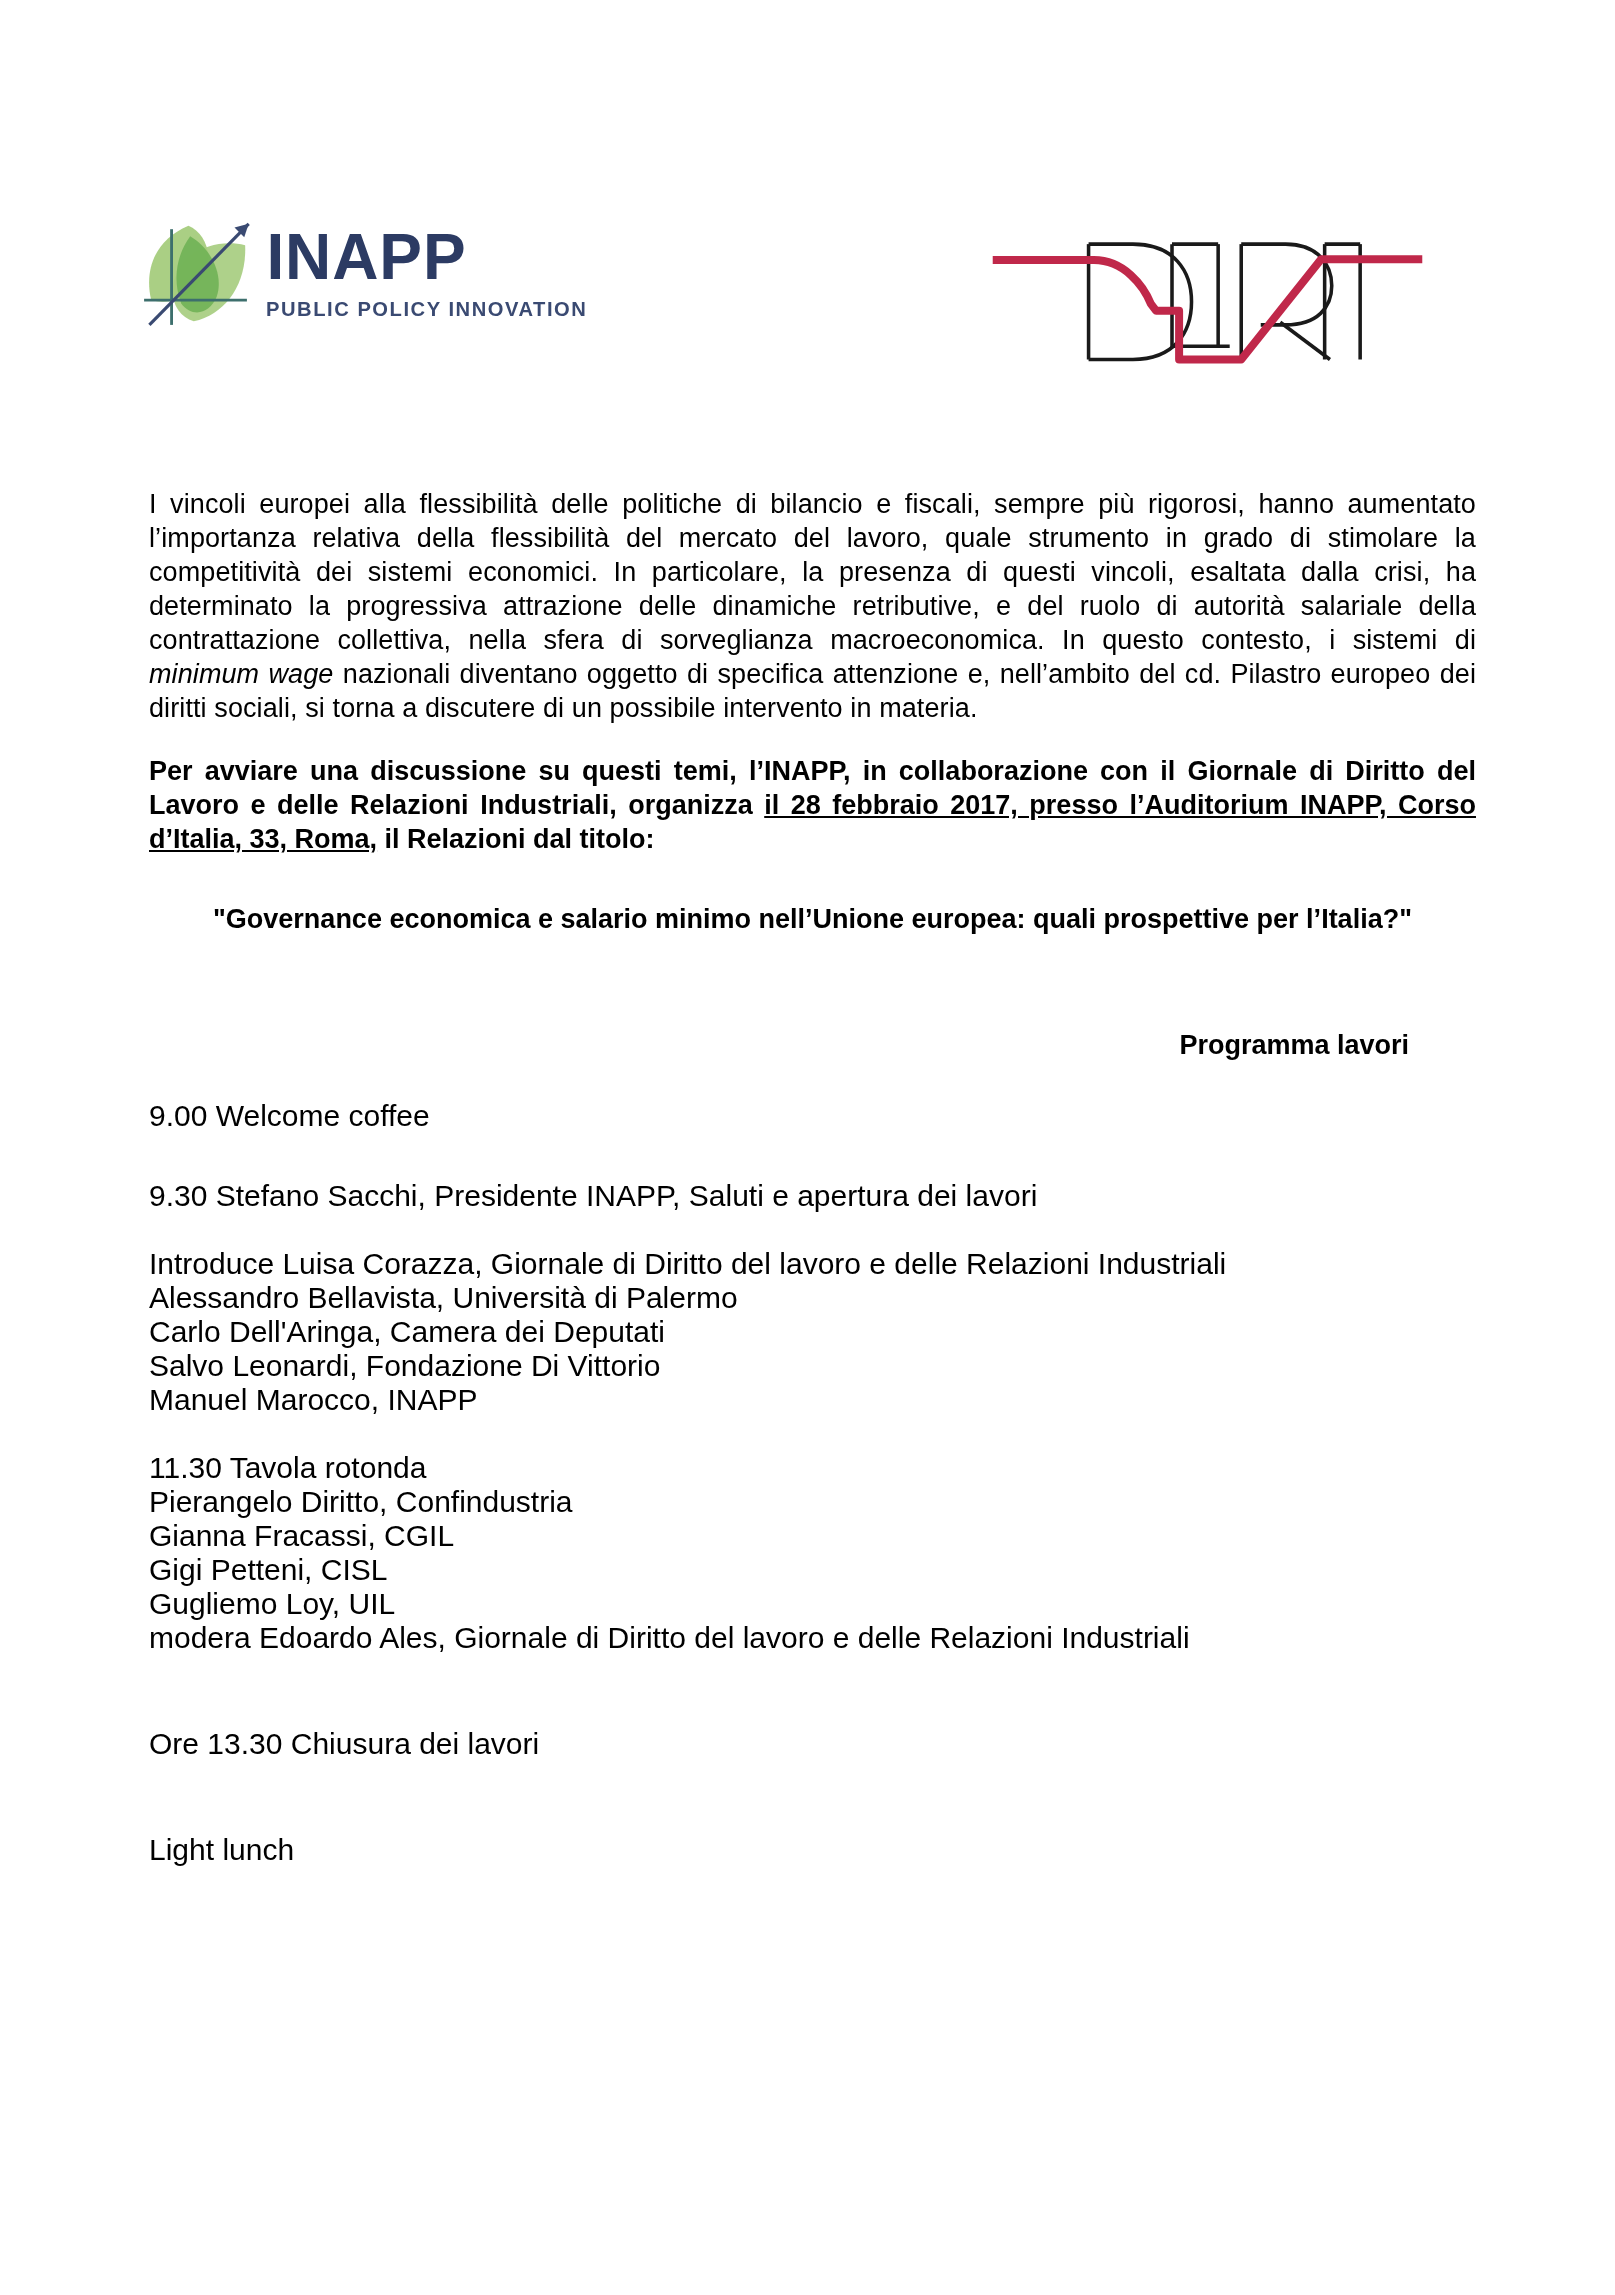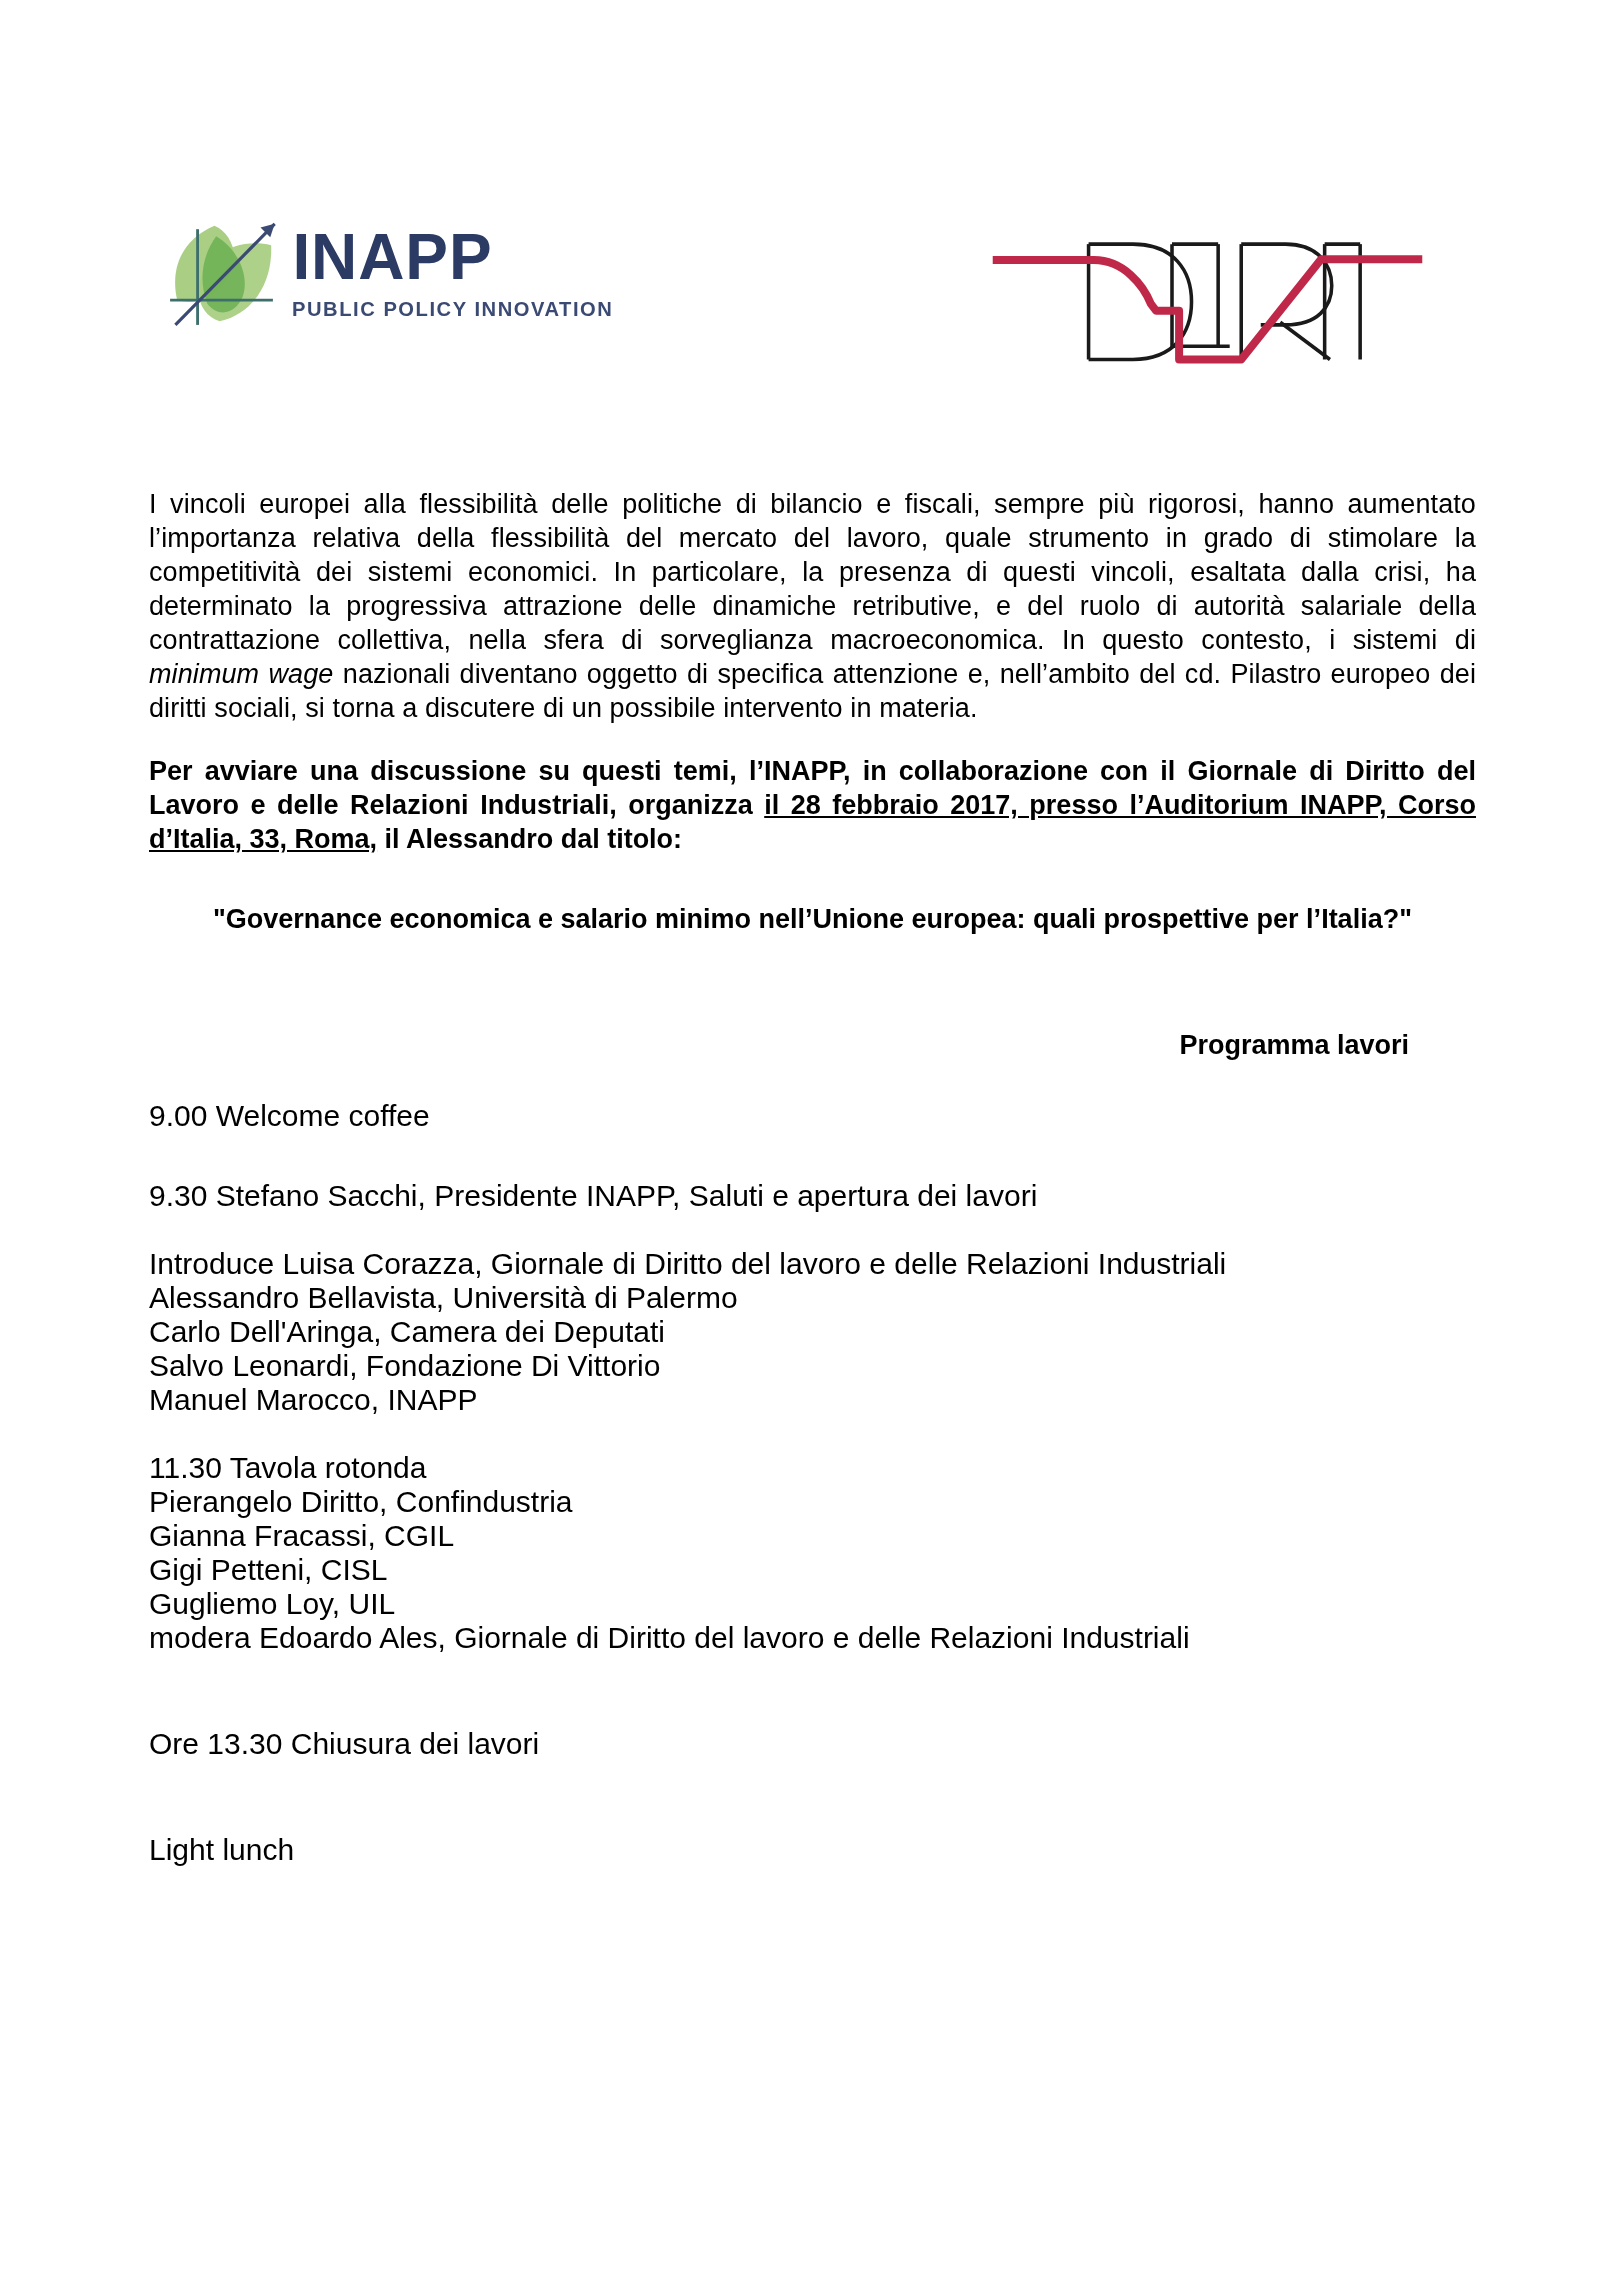--- a/index.html
+++ b/index.html
@@ -26,21 +26,21 @@
   .header-logos {
     position: absolute;
     left: 0;
     top: 204px;
     width: 1615px;
     height: 169px;
   }
 
   .inapp-logo {
     position: absolute;
-    left: 163px;
+    left: 137px;
     top: 9px;
     display: flex;
     align-items: flex-start;
   }
   .inapp-mark {
     width: 117px;
     height: 117px;
     flex: 0 0 auto;
     margin-top: 1.8px;
   }
@@ -186,21 +186,21 @@
       </g>
 
       <path d="M38 63 L152 63 C186 63 208 92 216 112 L222 120 L248 120 L248 175 L318 175 L408 62 L522 62" fill="none" stroke="#c0284a" stroke-width="9" stroke-linejoin="round" stroke-linecap="butt"></path>
     </svg>
   </div>
 
   <div class="content">
 
     <p class="para"><span>I vincoli europei alla flessibilità delle politiche di bilancio e fiscali, sempre più rigorosi, hanno aumentato l’importanza relativa della flessibilità del mercato del lavoro, quale strumento in grado di stimolare la competitività dei sistemi economici. In particolare, la presenza di questi vincoli, esaltata dalla crisi, ha determinato la progressiva attrazione delle dinamiche retributive, e del ruolo di autorità salariale della contrattazione collettiva, nella sfera di sorveglianza macroeconomica. In questo contesto, i sistemi di </span><span class="em-italic">minimum wage</span><span> nazionali diventano oggetto di specifica attenzione e, nell’ambito del cd. Pilastro europeo dei diritti sociali, si torna a discutere di un possibile intervento in materia.</span></p>
 
-    <p class="para-bold"><span>Per avviare una discussione su questi temi, l’INAPP, in collaborazione con il Giornale di Diritto del Lavoro e delle Relazioni Industriali, organizza </span><u>il 28 febbraio 2017, presso l’Auditorium INAPP, Corso d’Italia, 33, Roma,</u><span> il Alessandro dal titolo:</span></p>
+    <p class="para-bold"><span>Per avviare una discussione su questi temi, l’INAPP, in collaborazione con il Giornale di Diritto del Lavoro e delle Relazioni Industriali, organizza </span><u>il 28 febbraio 2017, presso l’Auditorium INAPP, Corso d’Italia, 33, Roma,</u><span> il Relazioni dal titolo:</span></p>
 
     <p class="seminar-title">"Governance economica e salario minimo nell’Unione europea: quali prospettive per l’Italia?"</p>
 
     <p class="programma-heading">Programma lavori</p>
 
     <div class="gap-xl spacer-block"></div>
 
     <p class="sched-line">9.00 Welcome coffee</p>
 
     <div class="gap-xl spacer-block"></div>

